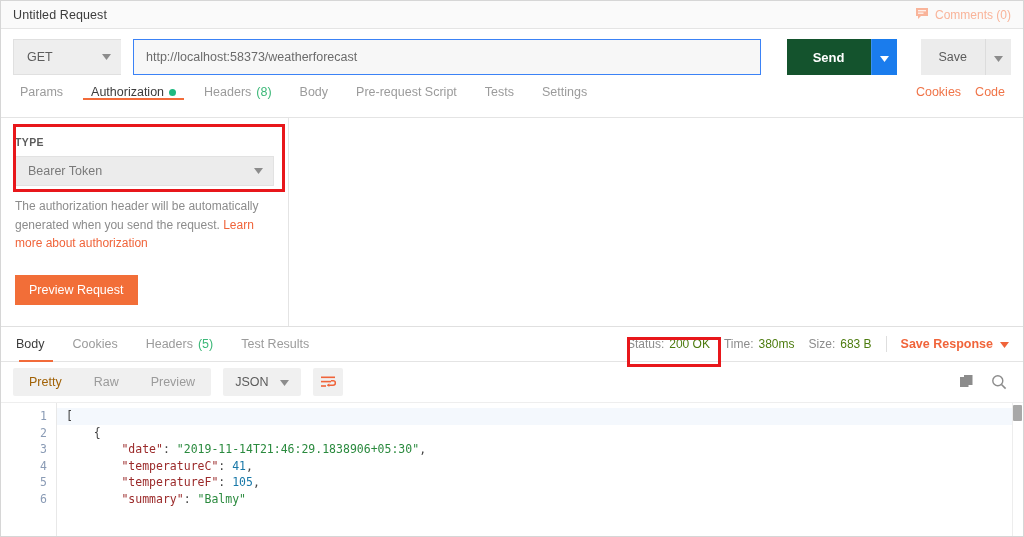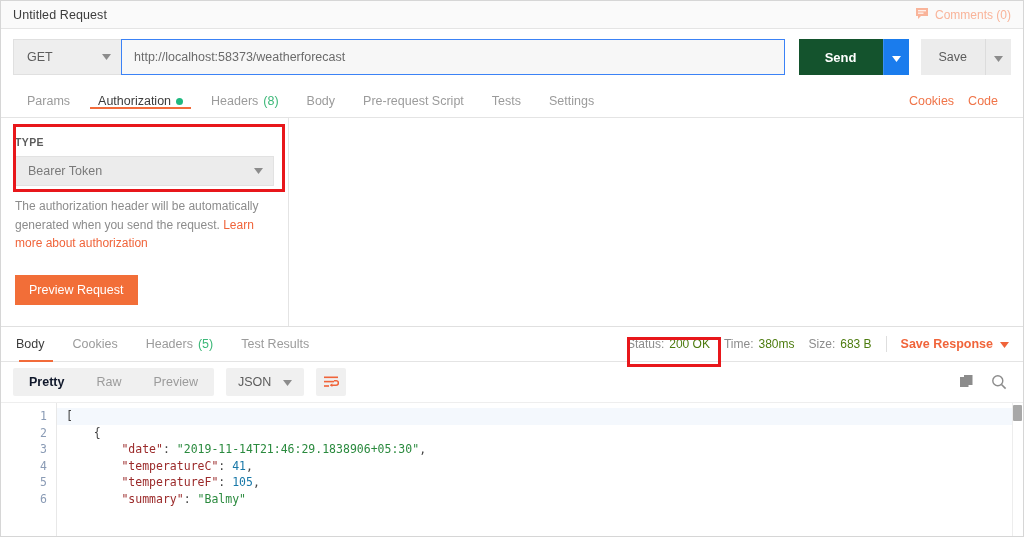--- a/index.html
+++ b/index.html
@@ -31,21 +31,21 @@
   .comments {
     margin-left: auto; display: flex; align-items: center; gap: 6px;
     color: #f9b49a; font-size: 12px;
   }
   .comment-icon { display: block; }
 
   
   .urlbar {
     height: 56px; min-height: 56px;
     display: flex; align-items: center;
-    padding: 0 12px; gap: 0;
+    padding: 0 12px; gap: 12px;
     background: #fff;
   }
   .method {
     width: 108px; height: 36px;
     background: #eeeeee;
     border: 1px solid #e0e0e0; border-right: none;
     display: flex; align-items: center;
     padding: 0 10px 0 13px;
     font-size: 12.5px; color: #5c5c5c;
   }
@@ -85,23 +85,23 @@
     height: 36px; width: 26px;
     background: #ececec;
     border-left: 1px solid #dcdcdc;
     display: flex; align-items: center; justify-content: center;
     cursor: pointer;
   }
 
   
   .reqtabs {
     height: 33px; min-height: 33px;
-    display: flex; align-items: center;
+    display: flex; align-items: flex-start;
     border-bottom: 1px solid #e4e4e4;
-    padding: 0 23px;
+    padding: 0 16px;
   }
   .rtab {
     display: flex; align-items: center; gap: 5px;
     padding: 0 14px;
     font-size: 12.5px; color: #9b9b9b;
     position: relative; cursor: pointer;
   }
   .rtab:first-child { padding-left: 3px; }
   .rtab.active { color: #3c3c3c; }
   .rtab.active::after {
@@ -216,21 +216,21 @@
   }
   .seg {
     display: flex; align-items: center;
     background: #f0f0f0; height: 28px; border-radius: 2px;
   }
   .seg .si {
     padding: 0 16px; font-size: 12.5px; color: #9b9b9b;
     height: 28px; display: flex; align-items: center; cursor: pointer;
     position: relative;
   }
-  .seg .si.active { color: #0f172a; font-weight: bold; }
+  .seg .si.active { color: #a16207; font-weight: normal; }
   .beta {
     font-size: 8px; color: #1a7ced; font-weight: bold;
     vertical-align: super; margin-left: 2px;
   }
   .fmt {
     margin-left: 12px; height: 28px; background: #f0f0f0;
     display: flex; align-items: center; gap: 12px;
     padding: 0 12px; font-size: 12.5px; color: #5c5c5c;
     border-radius: 2px; cursor: pointer;
   }

